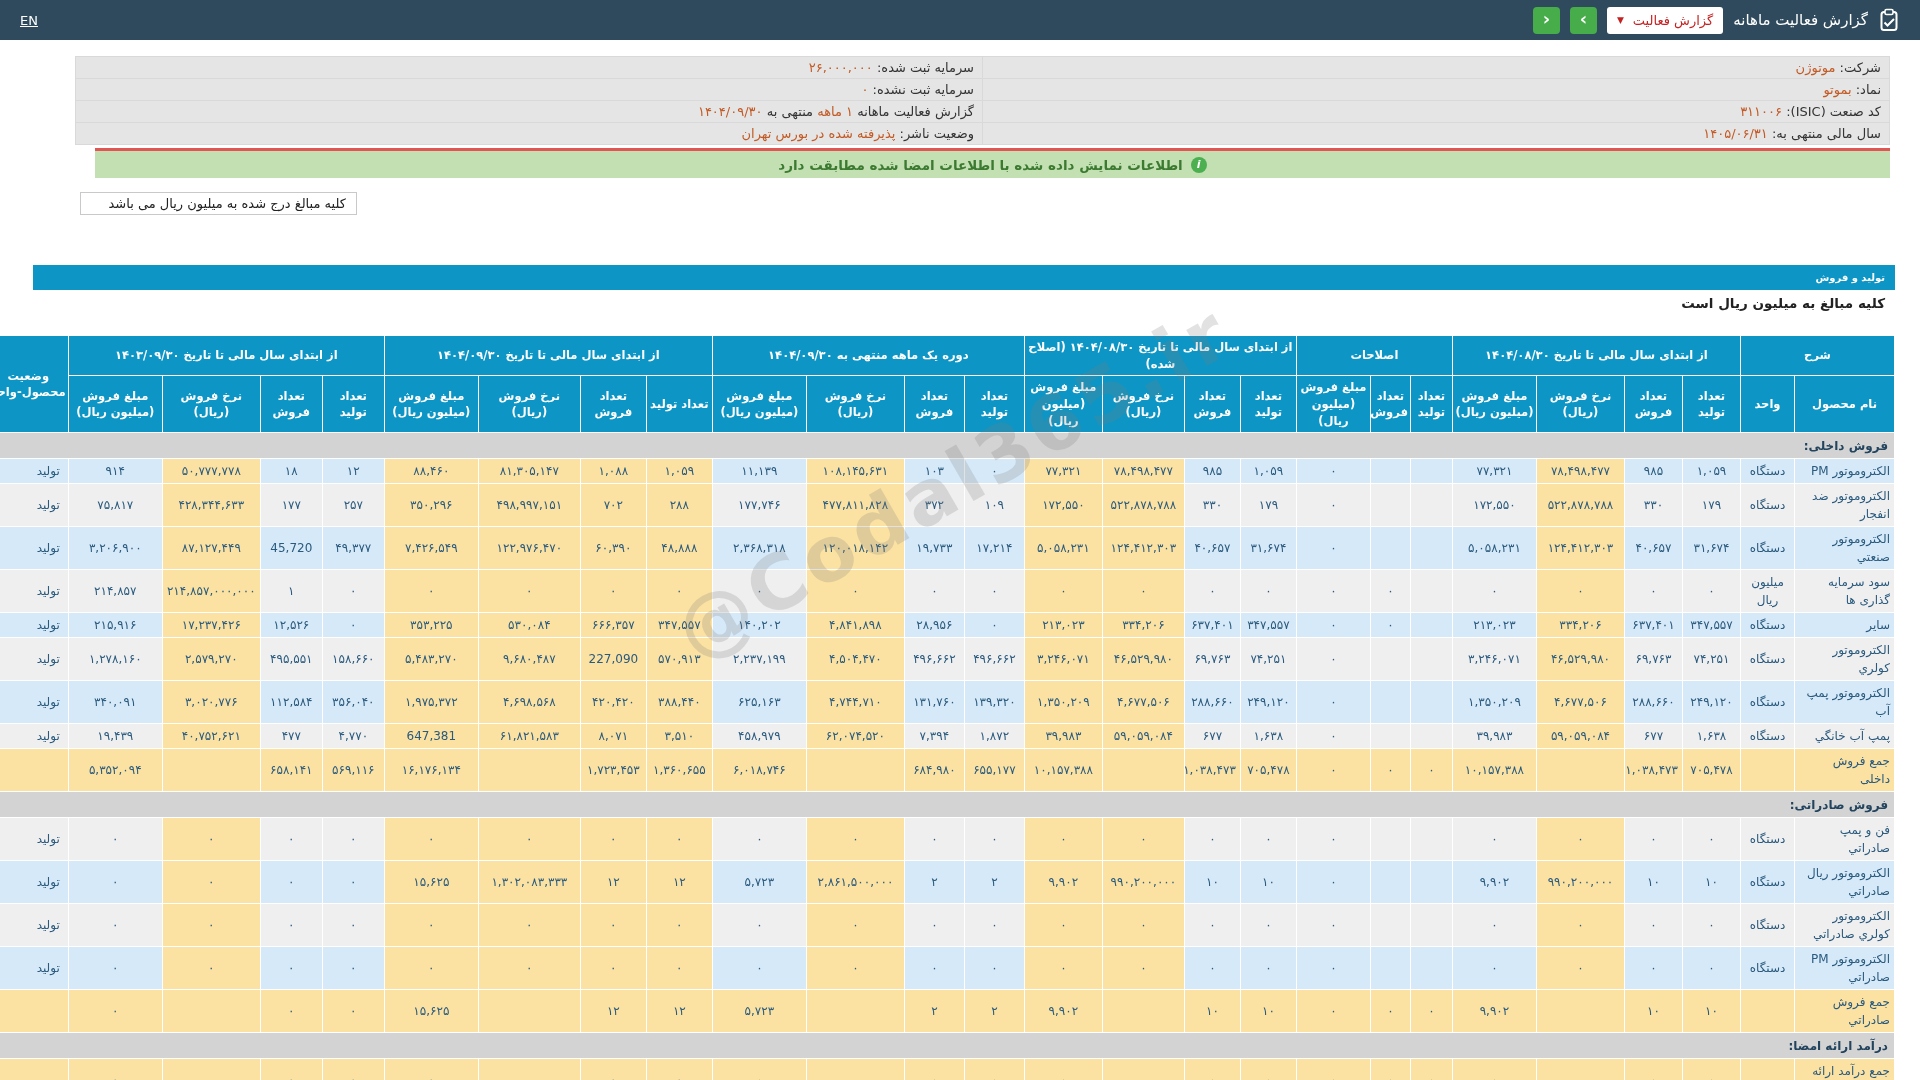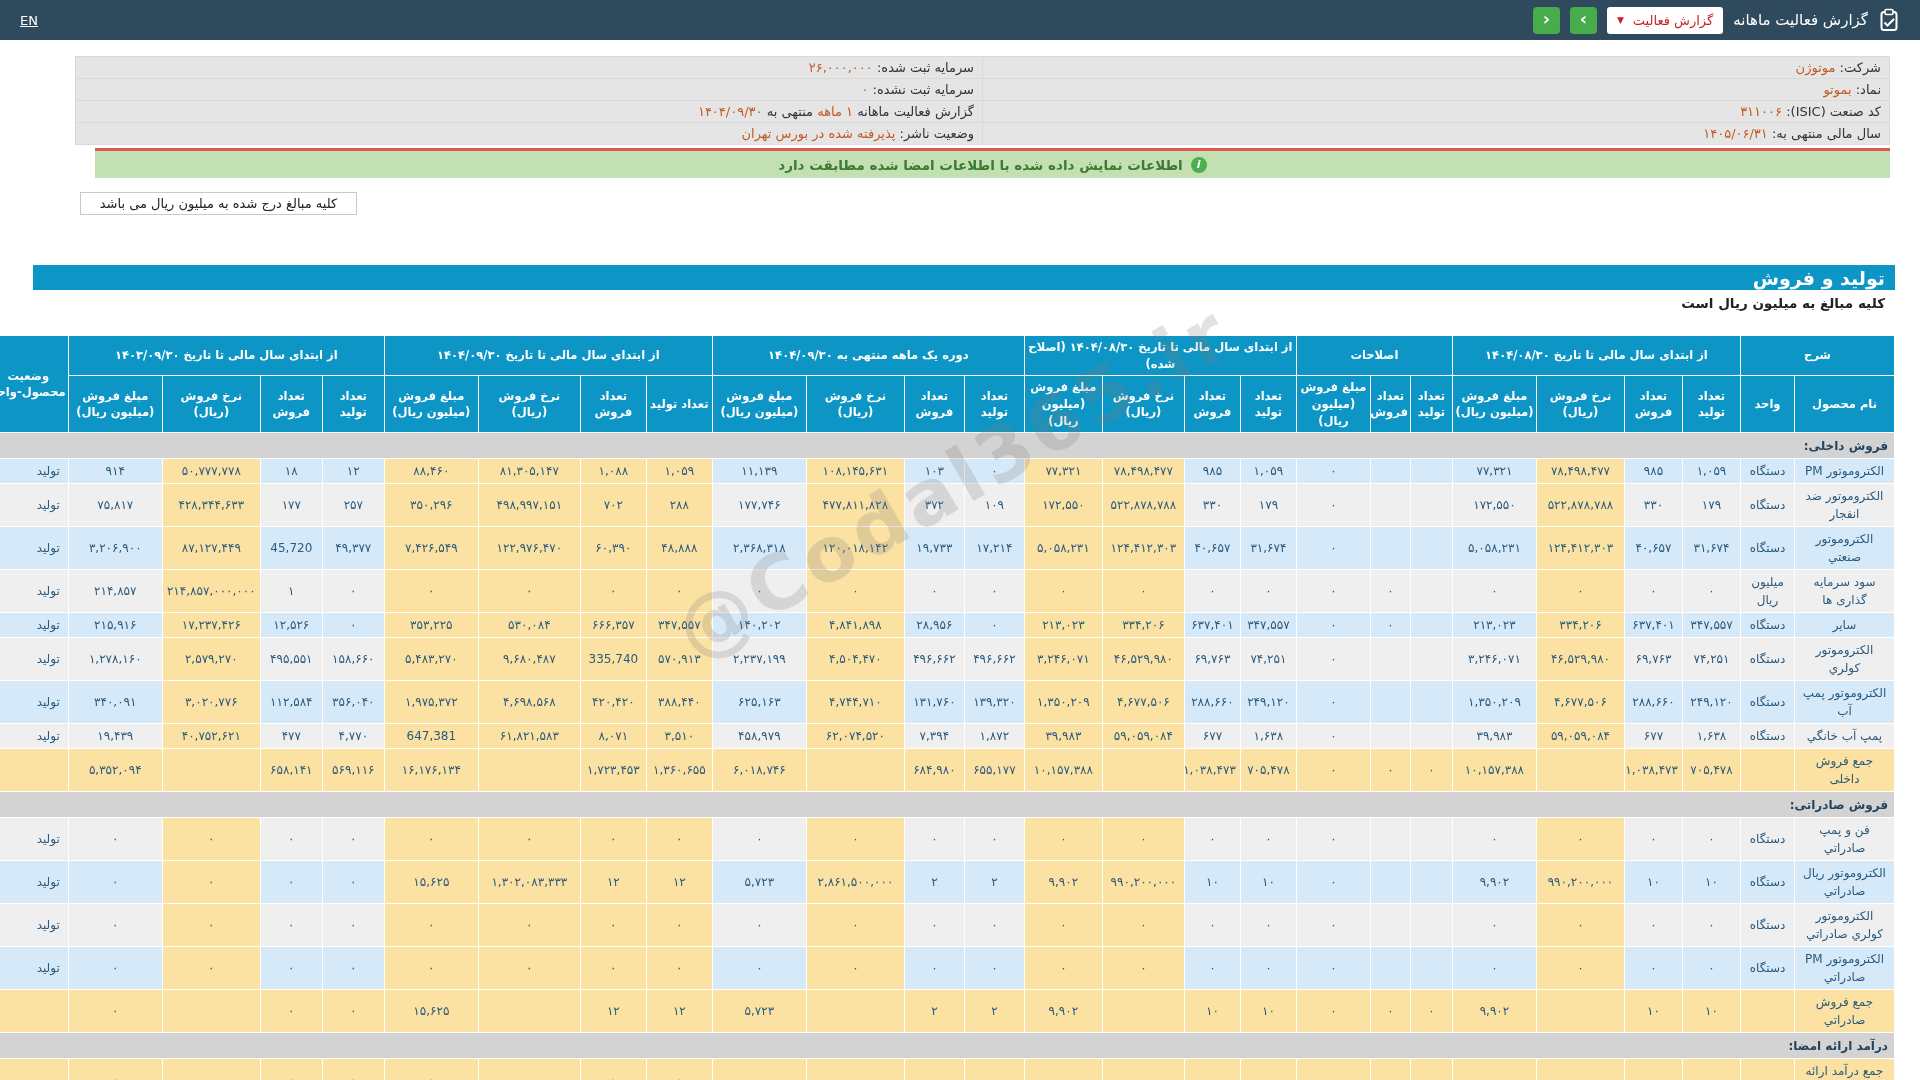--- a/index.html
+++ b/index.html
@@ -26,34 +26,34 @@
   .info-table td{border:1px solid #d9d9d9;padding:2px 8px;height:17px;width:50%;background:#e5e5e5;}
   .info-lbl{color:#333;}
   .info-val{color:#c25a25;}
 
   .red-line{height:3px;background:#e25555;margin:3px 30px 0 95px;}
   .notice{background:#c3e0b2;color:#3c7a31;font-weight:bold;font-size:13.5px;height:27px;
           display:flex;align-items:center;justify-content:center;gap:8px;margin:0 30px 0 95px;}
   .i-icon{width:16px;height:16px;border-radius:50%;background:#4caf50;color:#fff;font-size:11px;
           font-style:italic;font-weight:bold;display:flex;align-items:center;justify-content:center;}
   .amounts-note{width:255px;border:1px solid #c9c9c9;background:#fff;padding:3px 10px;
-                font-size:13px;color:#222;margin:14px auto 0 80px;text-align:center;}
+                font-size:13px;color:#222;margin:14px auto 0 80px;}
 
   
-  .section-bar{height:25px;background:#0d96c5;color:#fff;font-weight:bold;font-size:19px;
+  .section-bar{height:25px;background:#0d96c5;color:#fff;font-weight:bold;font-size:10px;
                display:flex;align-items:center;margin:50px 25px 0 33px;padding:0 10px;text-align:right;}
   .table-note{margin:5px 35px 16px 0;text-align:right;font-weight:bold;font-size:13.5px;color:#222;}
 
   .main-table{margin:24px 25px 0 33px;border-collapse:collapse;table-layout:fixed;
               width:1862px;font-size:12px;}
   .main-table th{background:#0d96c5;color:#fff;font-weight:bold;border:1px solid #fff;
                  padding:3px 2px;font-size:11.5px;line-height:1.45;}
   .main-table td{border:1px solid #fff;padding:3px 4px;text-align:center;color:#2a5a7e;
                  line-height:1.5;overflow:hidden;}
-  td.name{}
+  td.name{text-align:right;}
   td.st{text-align:right;padding-right:8px;}
   td.b{background:#d6e9f8;}
   td.g{background:#efeff0;}
   td.y{background:#fbe2a2;}
   tr.sec td{background:#d3d3d3;text-align:right;font-weight:bold;color:#23445e;
             padding-right:6px;height:19px;}
   .sec-label{display:inline-block;max-width:100px;}
 
   
   .watermark{position:absolute;left:660px;top:600px;transform:rotate(-30deg);
@@ -345,21 +345,21 @@
         <td class="g">۰</td>
         <td class="g">۷۴,۲۵۱</td>
         <td class="g">۶۹,۷۶۳</td>
         <td class="y">۴۶,۵۲۹,۹۸۰</td>
         <td class="y">۳,۲۴۶,۰۷۱</td>
         <td class="g">۴۹۶,۶۶۲</td>
         <td class="g">۴۹۶,۶۶۲</td>
         <td class="y">۴,۵۰۴,۴۷۰</td>
         <td class="g">۲,۲۳۷,۱۹۹</td>
         <td class="y">۵۷۰,۹۱۳</td>
-        <td class="y">335,740</td>
+        <td class="y">227,090</td>
         <td class="y">۹,۶۸۰,۴۸۷</td>
         <td class="y">۵,۴۸۳,۲۷۰</td>
         <td class="g">۱۵۸,۶۶۰</td>
         <td class="g">۴۹۵,۵۵۱</td>
         <td class="y">۲,۵۷۹,۲۷۰</td>
         <td class="g">۱,۲۷۸,۱۶۰</td>
         <td class="g st">تولید</td>
       </tr>
       <tr>
         <td class="b name">الکتروموتور پمپ آب</td>

